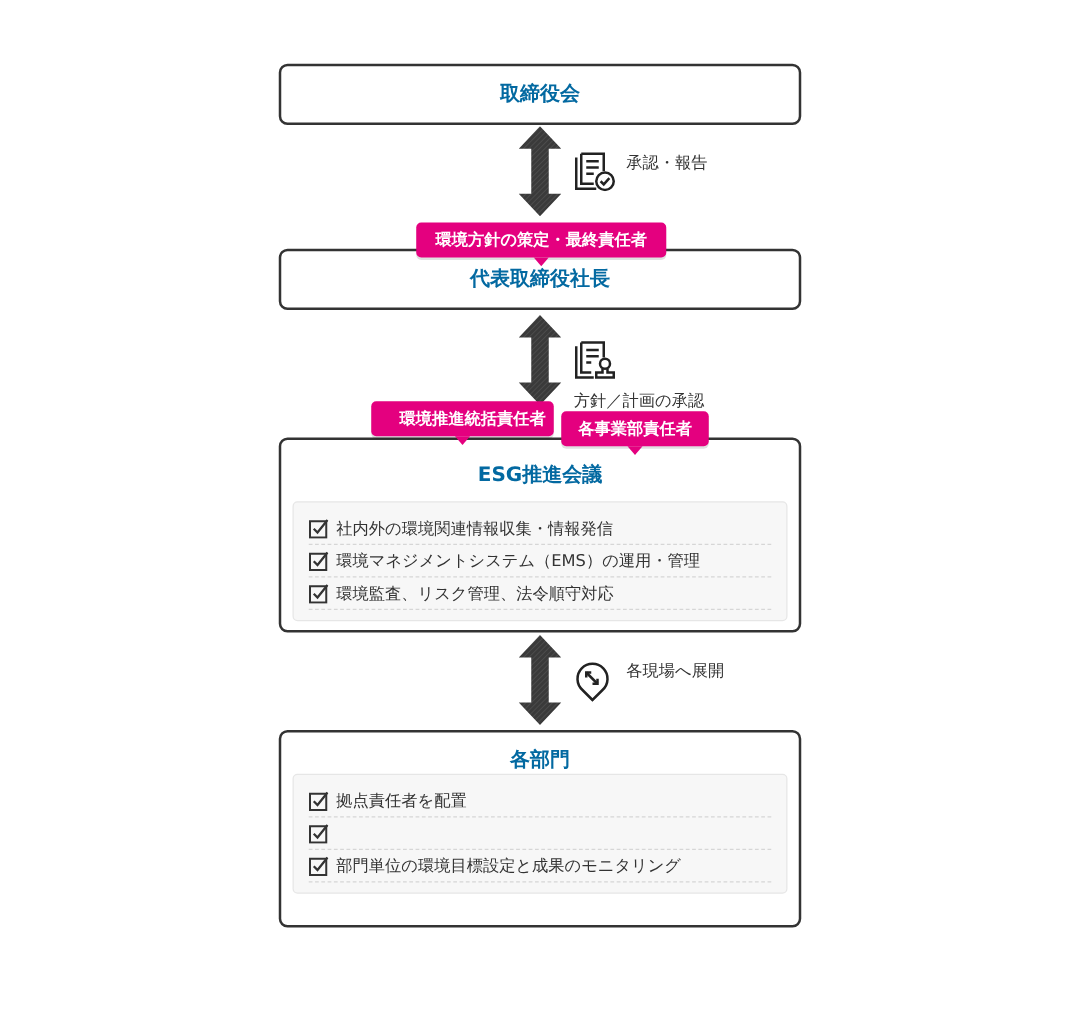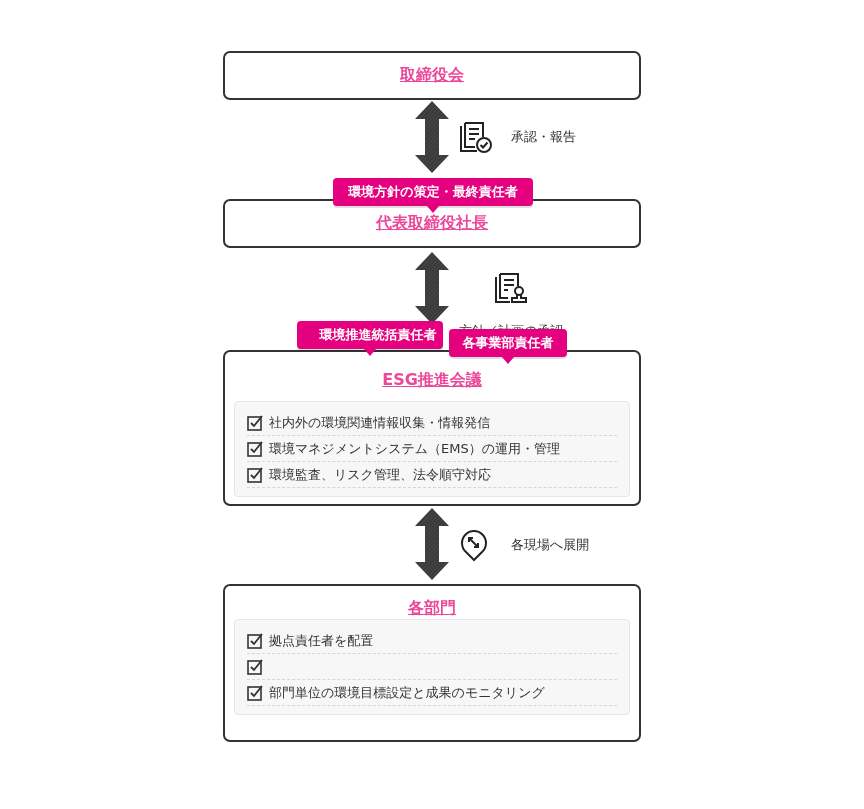--- a/index.html
+++ b/index.html
@@ -4,31 +4,31 @@
 <style>
   * { box-sizing: border-box; margin: 0; padding: 0; }
   html, body { width: 864px; height: 809px; background: #ffffff; overflow: hidden; }
   body { font-family: "DejaVu Sans", "Liberation Sans", sans-serif; color: #222; position: relative; }
 
   .box {
     position: absolute; left: 223px; width: 418px;
     border: 2px solid #333; border-radius: 7px; background: #fff;
   }
   .box-title {
-    text-align: center; font-weight: bold; font-size: 16px; color: #ec4899; text-decoration: underline;
+    text-align: center; font-weight: bold; font-size: 16px; color: #0369a1;
   }
   .simple { height: 49px; display: flex; align-items: center; justify-content: center; }
 
   .arrow {
     position: absolute; left: 415px; width: 34px;
   }
   .arrow svg { display: block; }
 
   .conn-label {
-    position: absolute; display: flex; align-items: center; gap: 18px;
+    position: absolute; display: flex; gap: 8px;
     font-size: 13px; color: #333;
   }
   .conn-label svg { display: block; }
 
   .tag {
     position: absolute; height: 28px; padding: 0 12px;
     background: #e4007f; color: #fff; font-size: 13px; font-weight: bold;
     border-radius: 4px; display: flex; align-items: center; justify-content: center;
     box-shadow: 0 2px 0 rgba(0,0,0,0.12); z-index: 3; white-space: nowrap;
   }

